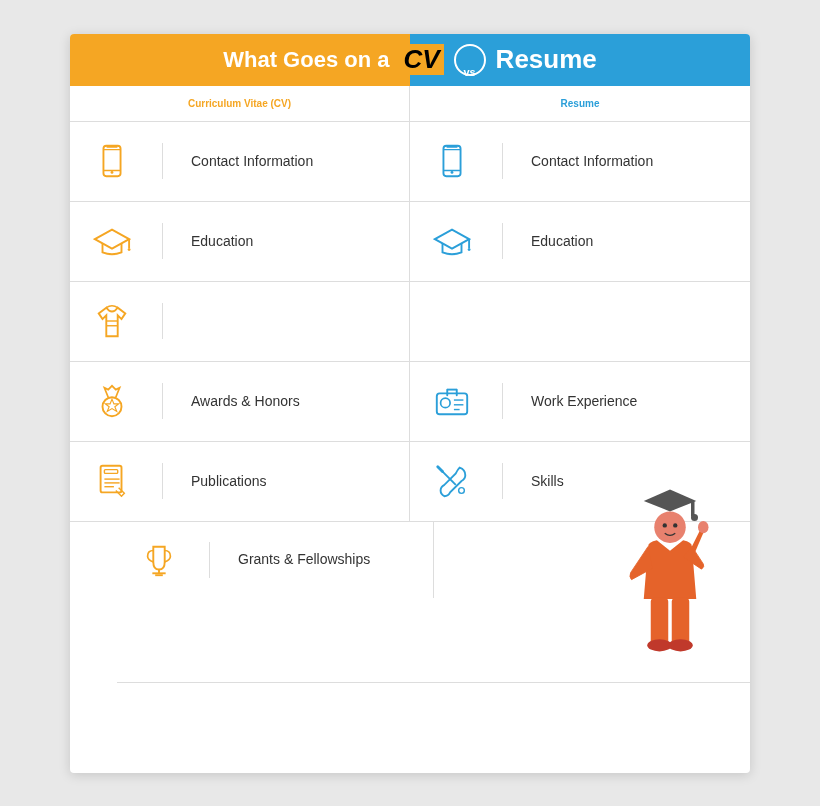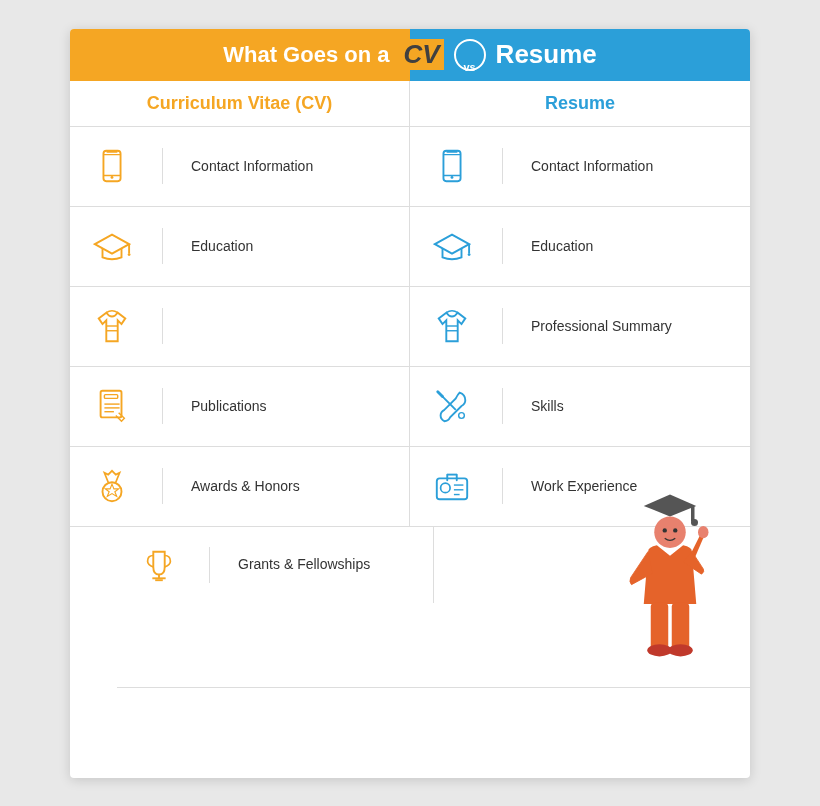--- a/index.html
+++ b/index.html
@@ -49,21 +49,21 @@
     }
     .col-headers {
       display: grid;
       grid-template-columns: 1fr 1fr;
       border-bottom: 1px solid #ddd;
     }
     .col-header {
       padding: 12px 32px;
       text-align: center;
       font-weight: 700;
-      font-size: 18px;
+      font-size: 10px;
     }
     .col-header.cv {
       color: #F5A623;
       border-right: 1px solid #ddd;
     }
     .col-header.resume {
       color: #2B9FD9;
     }
     .table-body {
       position: relative;
@@ -112,21 +112,21 @@
     }
   </style>
 </head>
 <body>
 
 <div class="card">
 
   <div class="header">
     <div class="header-text">
       <span style="color:white; font-weight:700; font-size:22px;">What Goes on a</span>
-      <span style="color:#404040; font-weight:900; font-style:italic; font-size:26px; background:#F5A623; padding: 0 4px;">CV</span>
+      <span style="color:#000000; font-weight:900; font-style:italic; font-size:26px; background:#F5A623; padding: 0 4px;">CV</span>
       <div class="vs-badge">
         <span style="font-size:11px;margin-top:24px;">vs</span>
       </div>
       <span style="color:white; font-weight:900; font-size:26px;">Resume</span>
     </div>
   </div>
 
   <div class="col-headers">
     <div class="col-header cv">Curriculum Vitae (CV)</div>
     <div class="col-header resume">Resume</div>
@@ -194,63 +194,20 @@
       <div class="cell cv-cell">
         <div class="cell-icon">
           <svg viewBox="0 0 40 40" fill="none" xmlns="http://www.w3.org/2000/svg">
             <path d="M14 6 L6 12 L10 18 L14 14 L14 36 L26 36 L26 14 L30 18 L34 12 L26 6 Q23 10 20 10 Q17 10 14 6Z" stroke="#F5A623" stroke-width="2" fill="none"></path>
             <path d="M14 6 Q17 4 20 4 Q23 4 26 6" stroke="#F5A623" stroke-width="1.5" fill="none"></path>
             <line x1="14" y1="20" x2="26" y2="20" stroke="#F5A623" stroke-width="1.5"></line>
             <line x1="14" y1="25" x2="26" y2="25" stroke="#F5A623" stroke-width="1.5"></line>
           </svg>
         </div>
         <div class="cell-divider"></div>
-      </div>
-      <div class="cell">
-        <div class="cell-icon">
-          <svg viewBox="0 0 40 40" fill="none" xmlns="http://www.w3.org/2000/svg">
-            <path d="M14 6 L6 12 L10 18 L14 14 L14 36 L26 36 L26 14 L30 18 L34 12 L26 6 Q23 10 20 10 Q17 10 14 6Z" stroke="#2B9FD9" stroke-width="2" fill="none"></path>
-            <path d="M14 6 Q17 4 20 4 Q23 4 26 6" stroke="#2B9FD9" stroke-width="1.5" fill="none"></path>
-            <line x1="14" y1="20" x2="26" y2="20" stroke="#2B9FD9" stroke-width="1.5"></line>
-            <line x1="14" y1="25" x2="26" y2="25" stroke="#2B9FD9" stroke-width="1.5"></line>
-          </svg>
-        </div>
-        <div class="cell-divider"></div>
-        <span class="cell-label">Professional Summary</span>
-      </div>
-    </div>
-
-    <div class="table-row">
-      <div class="cell cv-cell">
-        <div class="cell-icon">
-          <svg viewBox="0 0 40 40" fill="none" xmlns="http://www.w3.org/2000/svg">
-            <rect x="8" y="4" width="22" height="28" rx="2" stroke="#F5A623" stroke-width="2"></rect>
-            <rect x="12" y="8" width="14" height="4" rx="1" stroke="#F5A623" stroke-width="1.5"></rect>
-            <line x1="12" y1="18" x2="28" y2="18" stroke="#F5A623" stroke-width="1.5"></line>
-            <line x1="12" y1="22" x2="28" y2="22" stroke="#F5A623" stroke-width="1.5"></line>
-            <line x1="12" y1="26" x2="22" y2="26" stroke="#F5A623" stroke-width="1.5"></line>
-            <path d="M24 30 L30 36 L33 33 L27 27" stroke="#F5A623" stroke-width="1.5" fill="none"></path>
-          </svg>
-        </div>
-        <div class="cell-divider"></div>
-        <span class="cell-label">Publications</span>
-      </div>
-      <div class="cell">
-        <div class="cell-icon">
-          <svg viewBox="0 0 40 40" fill="none" xmlns="http://www.w3.org/2000/svg">
-
-            <path d="M28 6 Q34 8 34 14 Q34 18 30 20 L18 32 Q16 36 12 36 Q8 34 8 30 Q8 26 12 24 L24 12 Q26 8 28 6Z" stroke="#2B9FD9" stroke-width="2" fill="none"></path>
-
-            <line x1="8" y1="8" x2="24" y2="24" stroke="#2B9FD9" stroke-width="2"></line>
-            <line x1="5" y1="5" x2="10" y2="10" stroke="#2B9FD9" stroke-width="3" stroke-linecap="round"></line>
-            <circle cx="30" cy="30" r="3" stroke="#2B9FD9" stroke-width="1.5" fill="none"></circle>
-          </svg>
-        </div>
-        <div class="cell-divider"></div>
-        <span class="cell-label">Skills</span>
       </div>
     </div>
 
     <div class="table-row">
       <div class="cell cv-cell">
         <div class="cell-icon">
           <svg viewBox="0 0 40 40" fill="none" xmlns="http://www.w3.org/2000/svg">
             <circle cx="20" cy="26" r="10" stroke="#F5A623" stroke-width="2"></circle>
             <polygon points="20,18 22,23 27,23 23,26 25,31 20,28 15,31 17,26 13,23 18,23" stroke="#F5A623" stroke-width="1.2" fill="none"></polygon>
             <path d="M16 16 L12 6 L16 8 L20 4 L24 8 L28 6 L24 16" stroke="#F5A623" stroke-width="1.8" fill="none"></path>
@@ -269,20 +226,51 @@
             <line x1="22" y1="29" x2="28" y2="29" stroke="#2B9FD9" stroke-width="1.5"></line>
             <path d="M15 8 L15 14 M25 8 L25 14" stroke="#2B9FD9" stroke-width="2" stroke-linecap="round"></path>
             <line x1="15" y1="8" x2="25" y2="8" stroke="#2B9FD9" stroke-width="2"></line>
           </svg>
         </div>
         <div class="cell-divider"></div>
         <span class="cell-label">Work Experience</span>
       </div>
     </div>
 
+    <div class="table-row">
+      <div class="cell cv-cell">
+        <div class="cell-icon">
+          <svg viewBox="0 0 40 40" fill="none" xmlns="http://www.w3.org/2000/svg">
+            <rect x="8" y="4" width="22" height="28" rx="2" stroke="#F5A623" stroke-width="2"></rect>
+            <rect x="12" y="8" width="14" height="4" rx="1" stroke="#F5A623" stroke-width="1.5"></rect>
+            <line x1="12" y1="18" x2="28" y2="18" stroke="#F5A623" stroke-width="1.5"></line>
+            <line x1="12" y1="22" x2="28" y2="22" stroke="#F5A623" stroke-width="1.5"></line>
+            <line x1="12" y1="26" x2="22" y2="26" stroke="#F5A623" stroke-width="1.5"></line>
+            <path d="M24 30 L30 36 L33 33 L27 27" stroke="#F5A623" stroke-width="1.5" fill="none"></path>
+          </svg>
+        </div>
+        <div class="cell-divider"></div>
+        <span class="cell-label">Publications</span>
+      </div>
+      <div class="cell">
+        <div class="cell-icon">
+          <svg viewBox="0 0 40 40" fill="none" xmlns="http://www.w3.org/2000/svg">
+
+            <path d="M28 6 Q34 8 34 14 Q34 18 30 20 L18 32 Q16 36 12 36 Q8 34 8 30 Q8 26 12 24 L24 12 Q26 8 28 6Z" stroke="#2B9FD9" stroke-width="2" fill="none"></path>
+
+            <line x1="8" y1="8" x2="24" y2="24" stroke="#2B9FD9" stroke-width="2"></line>
+            <line x1="5" y1="5" x2="10" y2="10" stroke="#2B9FD9" stroke-width="3" stroke-linecap="round"></line>
+            <circle cx="30" cy="30" r="3" stroke="#2B9FD9" stroke-width="1.5" fill="none"></circle>
+          </svg>
+        </div>
+        <div class="cell-divider"></div>
+        <span class="cell-label">Skills</span>
+      </div>
+    </div>
+
     <div class="table-row" style="position:relative;margin-left:47px;">
       <div class="cell cv-cell">
         <div class="cell-icon">
           <svg viewBox="0 0 40 40" fill="none" xmlns="http://www.w3.org/2000/svg">
             <path d="M14 6 L26 6 L26 22 Q26 30 20 30 Q14 30 14 22Z" stroke="#F5A623" stroke-width="2" fill="none"></path>
             <path d="M14 10 Q8 10 8 16 Q8 20 14 22" stroke="#F5A623" stroke-width="1.8" fill="none"></path>
             <path d="M26 10 Q32 10 32 16 Q32 20 26 22" stroke="#F5A623" stroke-width="1.8" fill="none"></path>
             <line x1="20" y1="30" x2="20" y2="34" stroke="#F5A623" stroke-width="2"></line>
             <line x1="13" y1="34" x2="27" y2="34" stroke="#F5A623" stroke-width="2"></line>
             <line x1="16" y1="36" x2="24" y2="36" stroke="#F5A623" stroke-width="2"></line>

